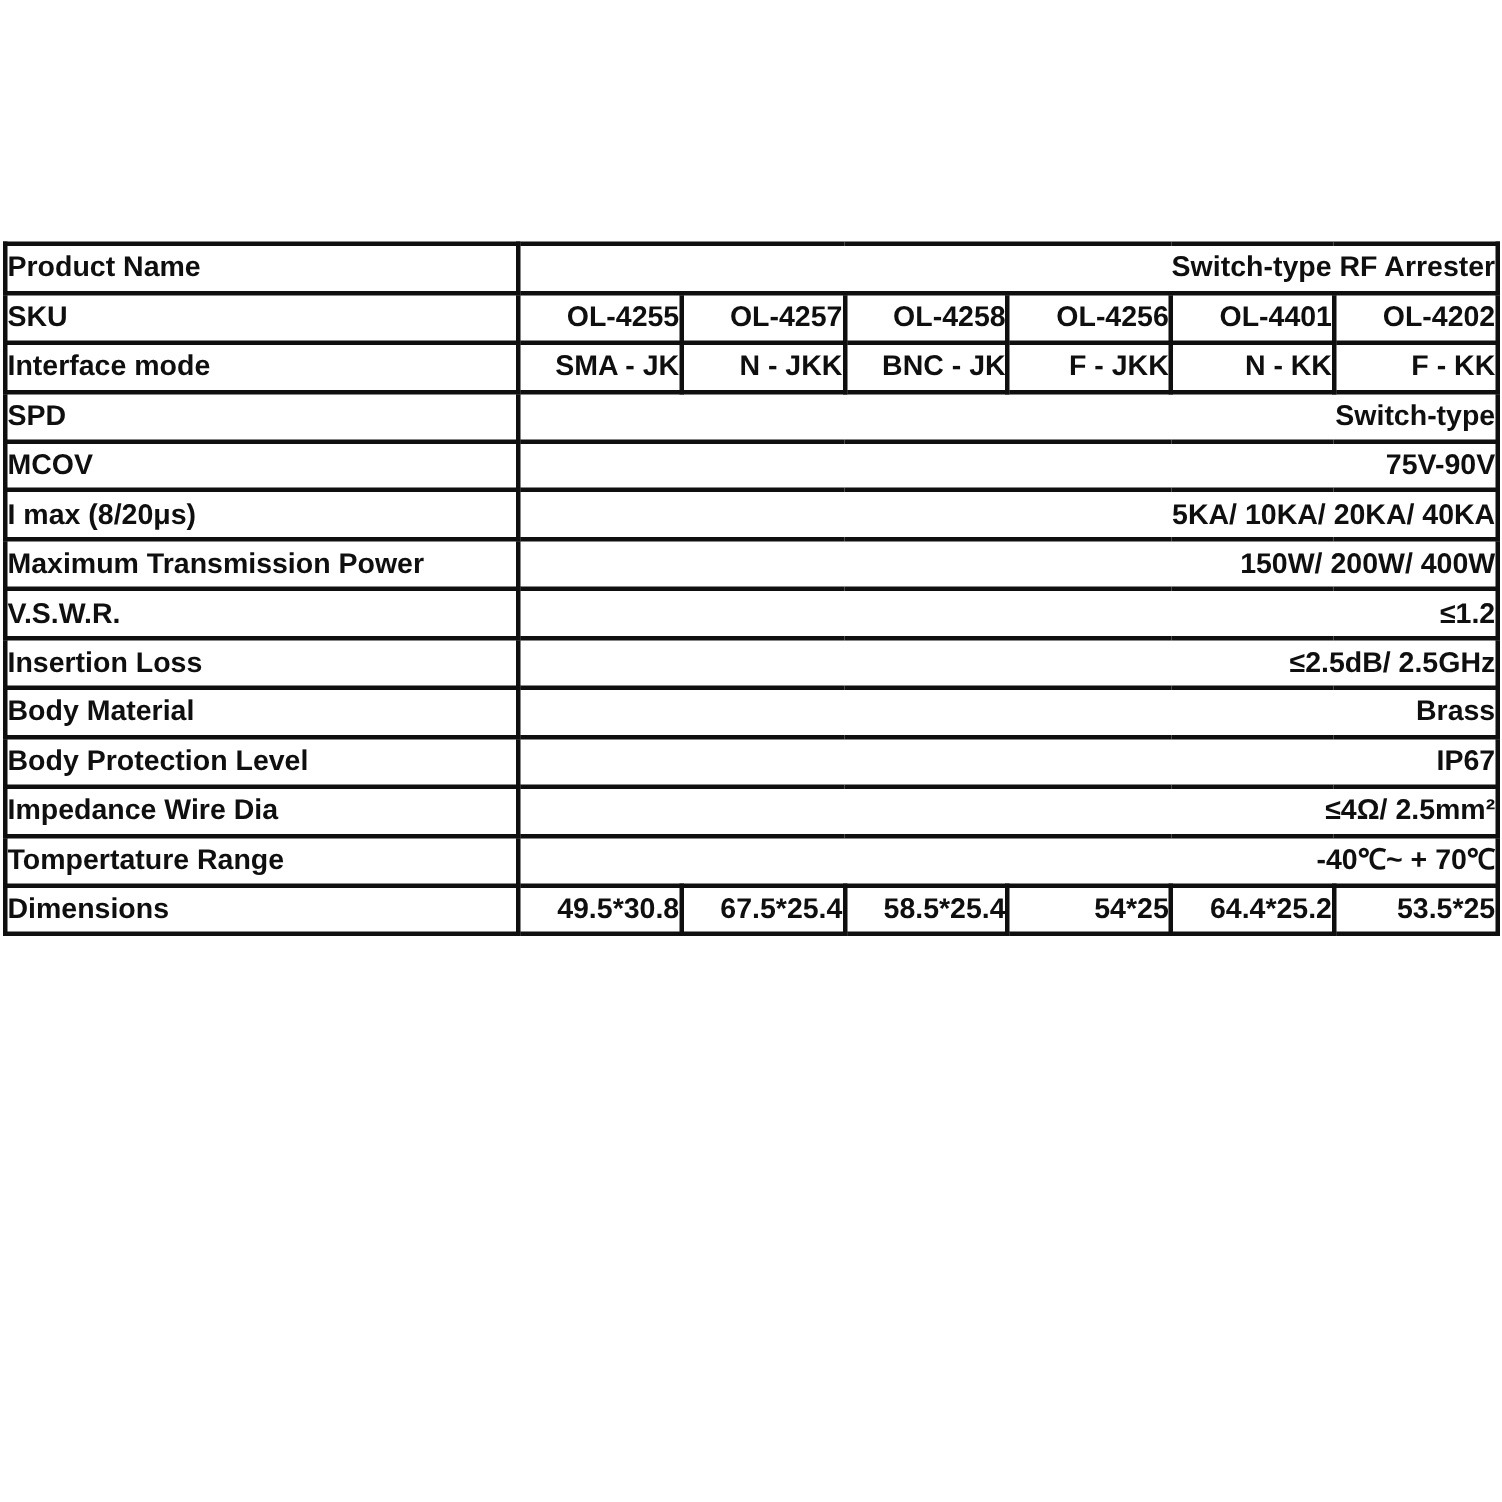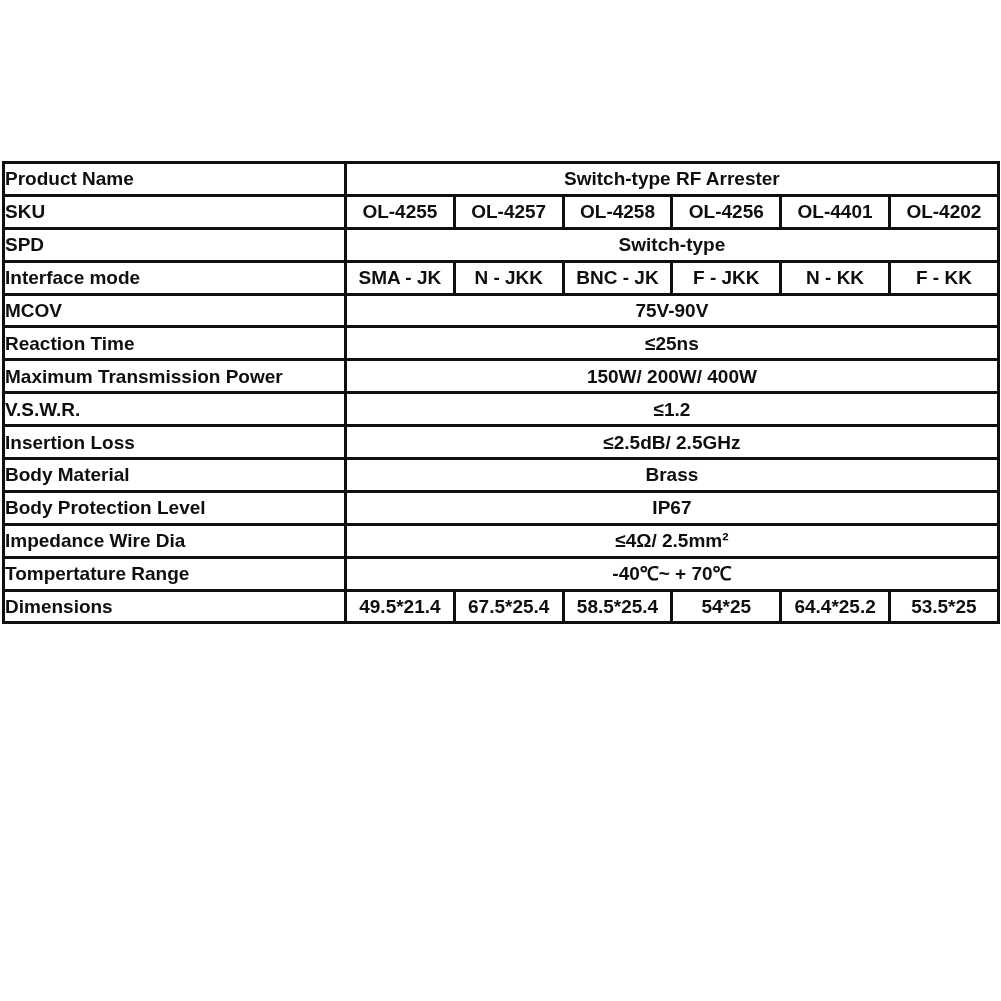--- a/index.html
+++ b/index.html
@@ -33,21 +33,21 @@
     white-space: nowrap;
     overflow: hidden;
     line-height: 1;
     vertical-align: middle;
   }
   td.label-cell {
     text-align: left;
     padding-left: 5px;
   }
   td.value-cell {
-    text-align: center;
+    text-align: right;
   }
   col.label-col { width: 342px; }
   col.value-col { width: 108.8px; }
 </style>
 </head>
 <body>
 
 <div class="page">
   <table class="spec-table">
     <colgroup>
@@ -67,39 +67,39 @@
         <tr>
           <td class="label-cell">SKU</td>
           <td class="value-cell">OL-4255</td>
           <td class="value-cell">OL-4257</td>
           <td class="value-cell">OL-4258</td>
           <td class="value-cell">OL-4256</td>
           <td class="value-cell">OL-4401</td>
           <td class="value-cell">OL-4202</td>
         </tr>
         <tr>
-          <td class="label-cell">SPD</td>
-          <td colspan="6" class="value-cell">Switch-type</td>
-        </tr>
-        <tr>
           <td class="label-cell">Interface mode</td>
           <td class="value-cell">SMA - JK</td>
           <td class="value-cell">N - JKK</td>
           <td class="value-cell">BNC - JK</td>
           <td class="value-cell">F - JKK</td>
           <td class="value-cell">N - KK</td>
           <td class="value-cell">F - KK</td>
         </tr>
         <tr>
+          <td class="label-cell">SPD</td>
+          <td colspan="6" class="value-cell">Switch-type</td>
+        </tr>
+        <tr>
           <td class="label-cell">MCOV</td>
           <td colspan="6" class="value-cell">75V-90V</td>
         </tr>
         <tr>
-          <td class="label-cell">Reaction Time</td>
-          <td colspan="6" class="value-cell">≤25ns</td>
+          <td class="label-cell">I max (8/20μs)</td>
+          <td colspan="6" class="value-cell">5KA/ 10KA/ 20KA/ 40KA</td>
         </tr>
         <tr>
           <td class="label-cell">Maximum Transmission Power</td>
           <td colspan="6" class="value-cell">150W/ 200W/ 400W</td>
         </tr>
         <tr>
           <td class="label-cell">V.S.W.R.</td>
           <td colspan="6" class="value-cell">≤1.2</td>
         </tr>
         <tr>
@@ -117,21 +117,21 @@
         <tr>
           <td class="label-cell">Impedance Wire Dia</td>
           <td colspan="6" class="value-cell">≤4Ω/ 2.5mm²</td>
         </tr>
         <tr>
           <td class="label-cell">Tompertature Range</td>
           <td colspan="6" class="value-cell">-40℃~ + 70℃</td>
         </tr>
         <tr>
           <td class="label-cell">Dimensions</td>
-          <td class="value-cell">49.5*21.4</td>
+          <td class="value-cell">49.5*30.8</td>
           <td class="value-cell">67.5*25.4</td>
           <td class="value-cell">58.5*25.4</td>
           <td class="value-cell">54*25</td>
           <td class="value-cell">64.4*25.2</td>
           <td class="value-cell">53.5*25</td>
         </tr>
       </tbody>
   </table>
 </div>
 

